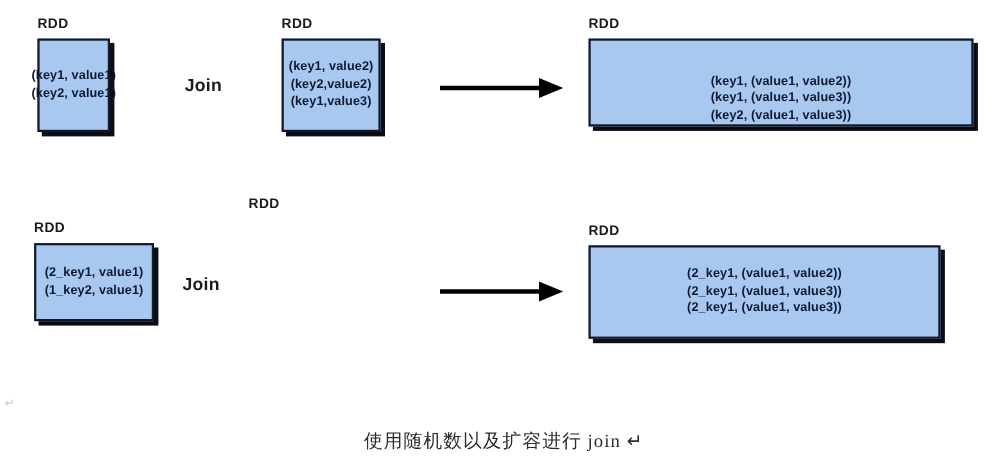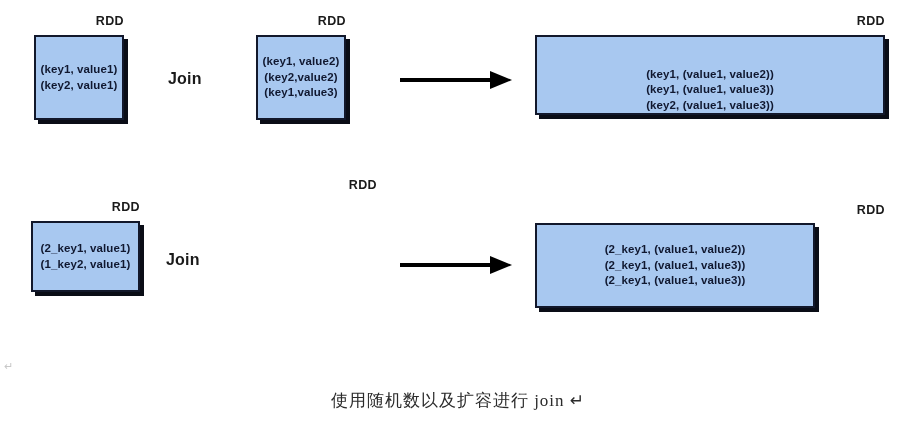--- a/index.html
+++ b/index.html
@@ -16,21 +16,21 @@
     font-family: "Liberation Sans", sans-serif;
   }
 
   
   .rdd-label {
     position: absolute;
     font-size: 12.5px;
     font-weight: bold;
     color: #1a1a1a;
     letter-spacing: 0.4px;
-    text-align: right;
+    text-align: left;
     white-space: nowrap;
     line-height: 14px;
   }
 
   
   .rdd-box {
     position: absolute;
     background: #a8c8f0;
     border: 2px solid #12182b;
     box-sizing: border-box;
@@ -80,21 +80,21 @@
     color: #c8c8c8;
   }
 </style>
 </head>
 <body>
 
 <div id="canvas">
 
   <div class="rdd-label" style="left:34px; top:14px; width:90px;">RDD</div>
 
-  <div class="rdd-box" style="left:34px; top:35px; width:90px; height:85px;">
+  <div class="rdd-box" style="left:34px; top:35px; width:66px; height:85px;">
     <div class="rdd-lines">
       <div>(key1, value1)</div>
       <div>(key2, value1)</div>
     </div>
   </div>
 
   <div class="join-label" style="left:168px; top:70px;">Join</div>
 
   <div class="rdd-label" style="left:256px; top:14px; width:90px;">RDD</div>
 
@@ -139,21 +139,21 @@
 
   <div class="arrow-wrap" style="left:398px; top:253px;">
     <svg width="116" height="24" viewBox="0 0 116 24">
       <line x1="2" y1="12" x2="96" y2="12" stroke="#000000" stroke-width="4"></line>
       <polygon points="92,3 114,12 92,21" fill="#000000"></polygon>
     </svg>
   </div>
 
   <div class="rdd-label" style="left:535px; top:203px; width:350px;">RDD</div>
 
-  <div class="rdd-box" style="left:535px; top:223px; width:280px; height:85px;">
+  <div class="rdd-box" style="left:535px; top:223px; width:320px; height:85px;">
     <div class="rdd-lines">
       <div>(2_key1, (value1, value2))</div>
       <div>(2_key1, (value1, value3))</div>
       <div>(2_key1, (value1, value3))</div>
     </div>
   </div>
 
   <div class="pilcrow-mark" style="left:4px; top:360px;">↵</div>
 
   <div class="caption" style="left:0px; top:389px; width:916px; text-align:center;">使用随机数以及扩容进行 join ↵</div>

